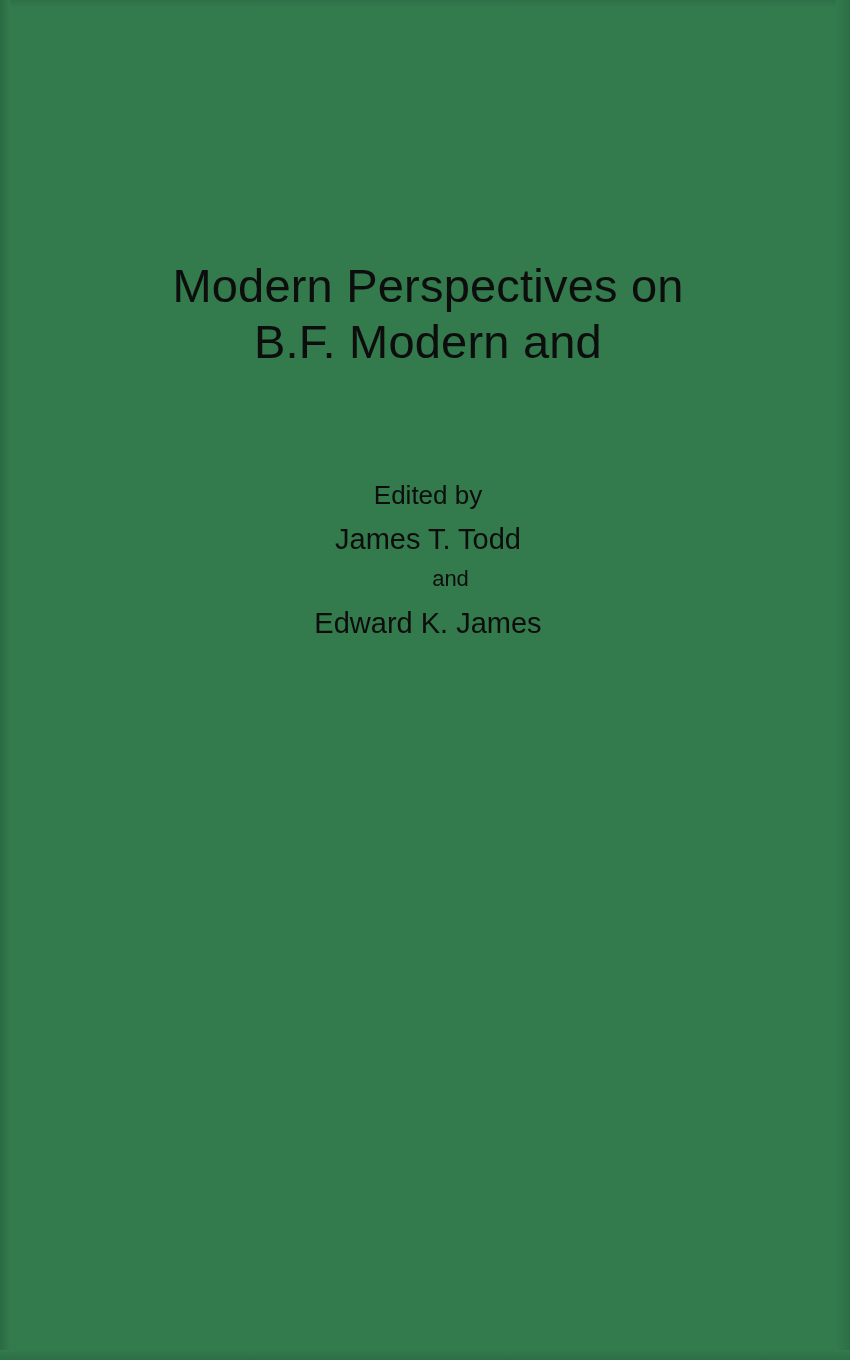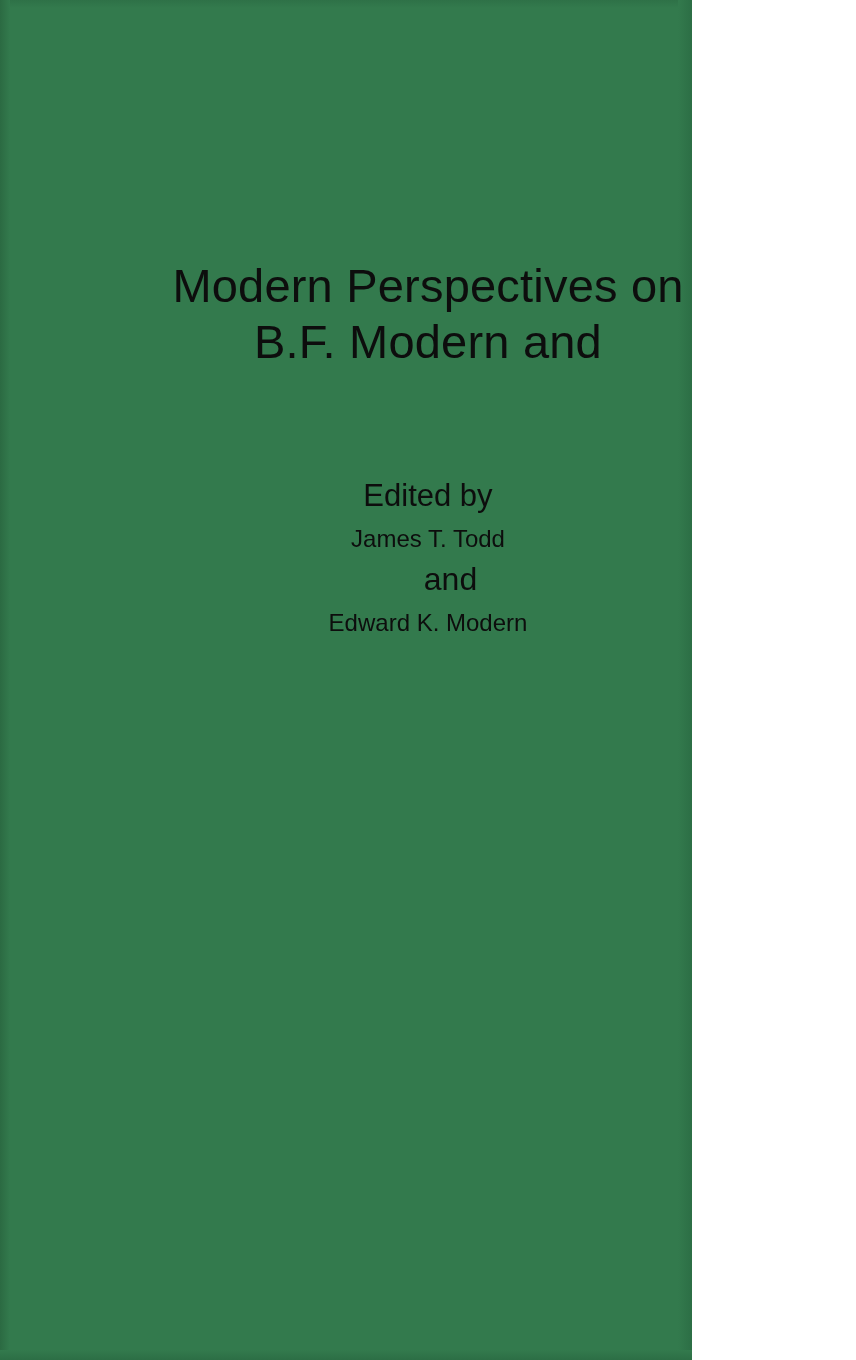--- a/index.html
+++ b/index.html
@@ -5,21 +5,21 @@
   html, body {
     margin: 0;
     padding: 0;
     background: #ffffff;
   }
   body {
     font-family: "Liberation Sans", sans-serif;
   }
   .book-cover {
     position: relative;
-    width: 692px;
+    width: 850px;
     height: 1360px;
     background: #337a4d;
     overflow: hidden;
     box-sizing: border-box;
   }
   
   .edge-left {
     position: absolute;
     top: 0;
     left: 0;
@@ -70,31 +70,31 @@
 
   .editor-block {
     position: absolute;
     top: 472px;
     left: 0;
     width: 856px;
     text-align: center;
     color: #0d0d0d;
   }
   .edited-by {
-    font-size: 31px;
+    font-size: 26px;
     line-height: 47px;
     font-weight: 400;
   }
   .editor-name {
-    font-size: 24px;
+    font-size: 29px;
     line-height: 40px;
     font-weight: 400;
   }
   .conjunction {
-    font-size: 32px;
+    font-size: 22px;
     line-height: 40px;
     font-weight: 400;
     padding-left: 45px;
   }
   .spacer-2 { height: 4px; }
 </style>
 </head>
 <body>
 
 <div class="book-cover">
@@ -107,16 +107,16 @@
   <div class="title-block">
     <div class="title-line">Modern Perspectives on</div>
     <div class="title-line">B.F. Modern and</div>
   </div>
 
   <div class="editor-block">
     <div class="edited-by">Edited by</div>
     <div class="editor-name">James T. Todd</div>
     <div class="conjunction">and</div>
     <div class="spacer-2"></div>
-    <div class="editor-name">Edward K. Modern</div>
+    <div class="editor-name">Edward K. James</div>
   </div>
 
 </div>
 
 </body></html>

